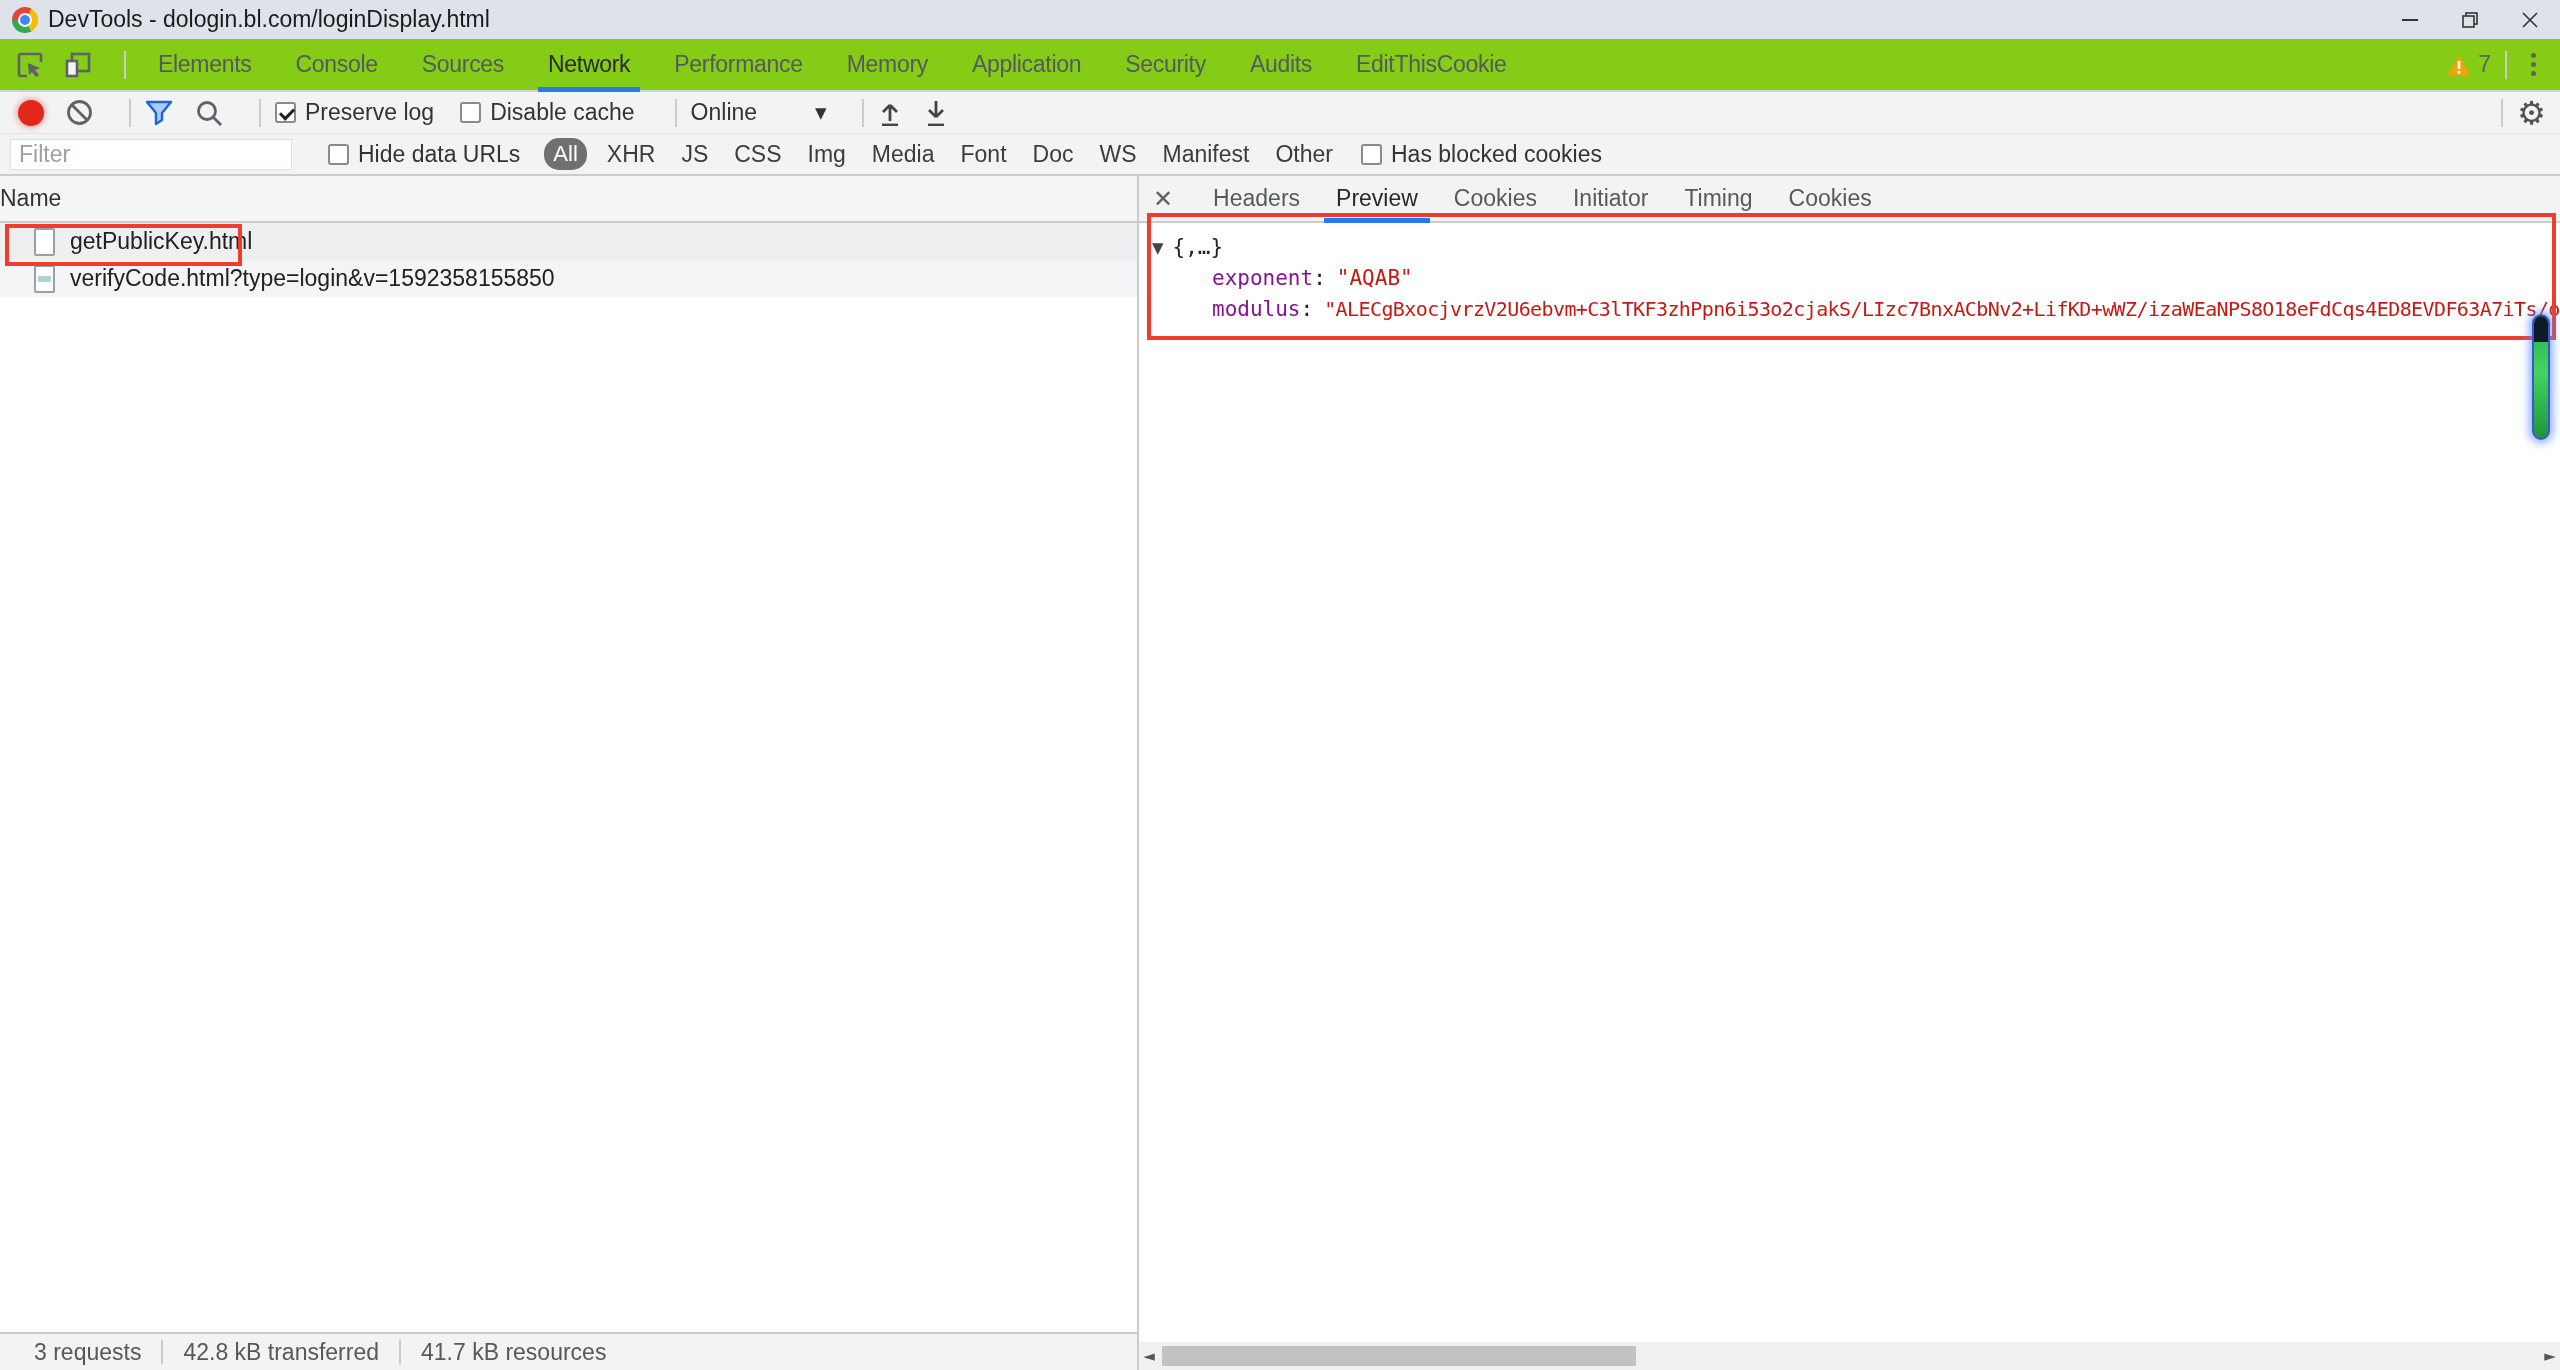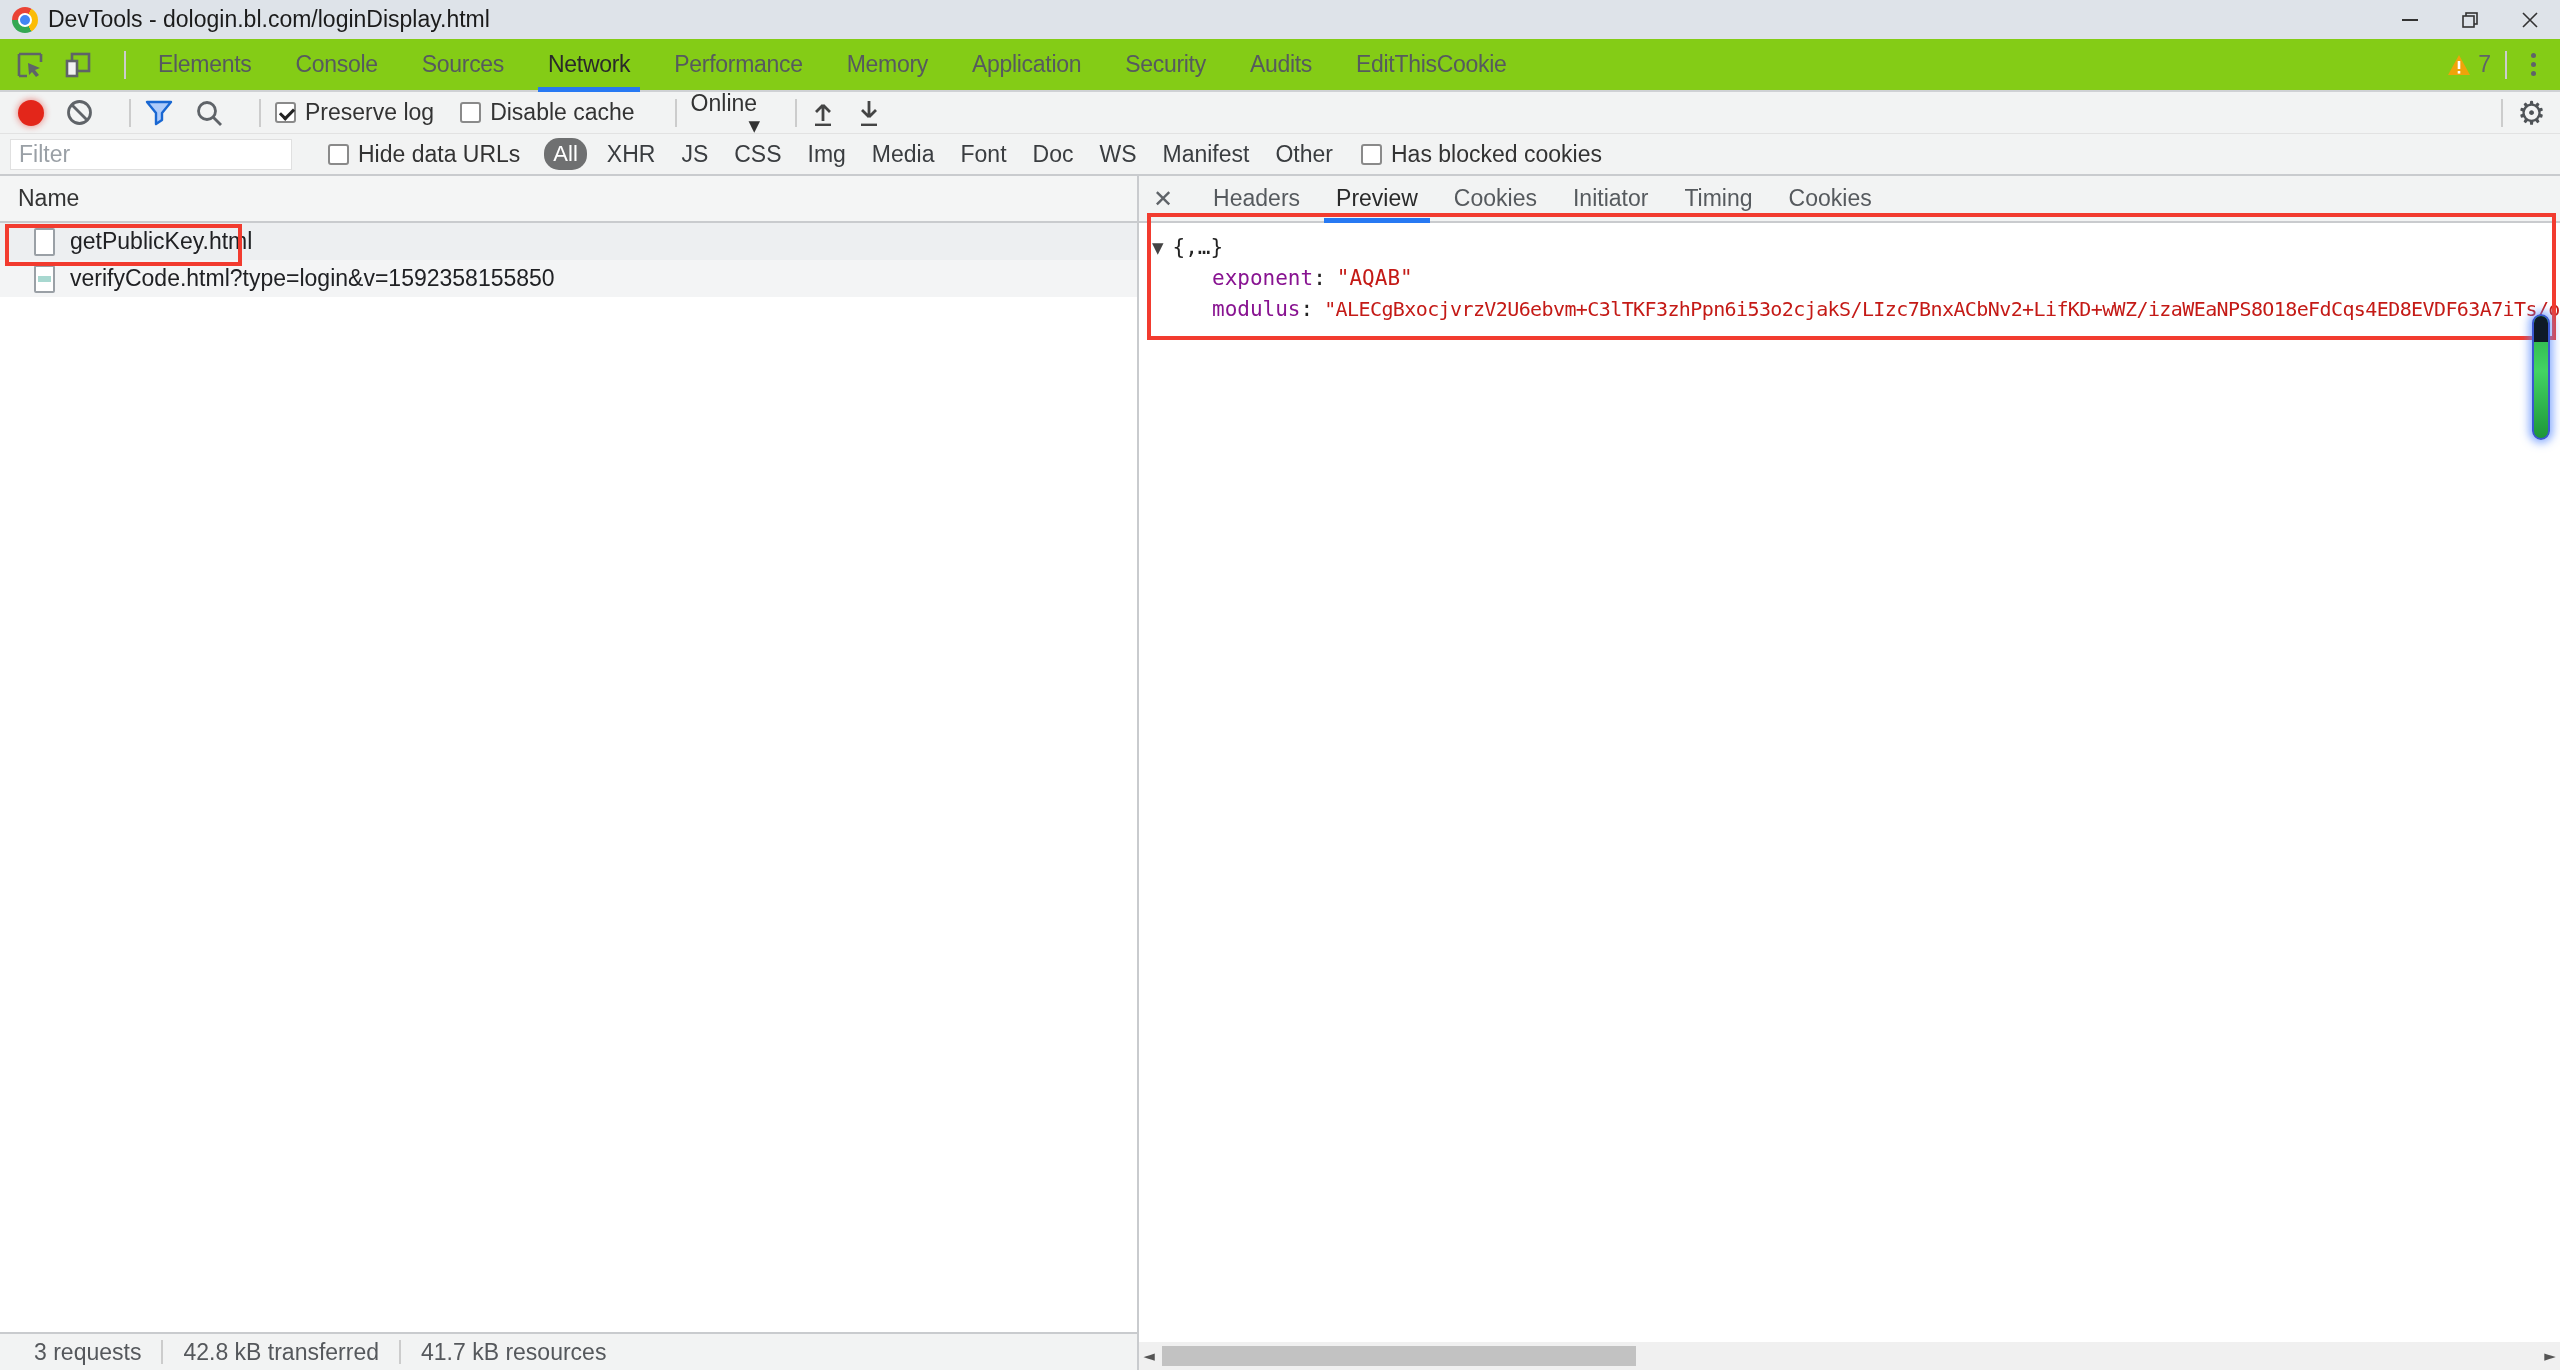--- a/index.html
+++ b/index.html
@@ -37,21 +37,21 @@
 
   
   .toolbar { position:absolute; top:92px; left:0; right:0; height:42px; background:#f2f3f3;
              border-bottom:1px solid #e2e2e2; display:flex; align-items:center; padding-left:18px; }
   .record-dot { width:26px; height:26px; border-radius:50%; background:#e3261a; box-shadow:0 0 6px 1px rgba(227,38,26,.45); margin-right:22px; }
   .icon-btn { display:flex; align-items:center; justify-content:center; margin-right:22px; }
   .cb { width:21px; height:21px; background:#fff; border:2px solid #8a8a8a; border-radius:3px; position:relative; flex:0 0 auto; }
   .cb.checked::after { content:""; position:absolute; left:3px; top:4px; width:11px; height:6px;
                        border-left:3px solid #222; border-bottom:3px solid #222; transform:rotate(-45deg); }
   .tb-label { font-size:23px; color:#333; margin:0 26px 0 9px; }
-  .online { display:flex; margin-right:21px;flex-direction:column; }
+  .online { display:flex; align-items:center; margin-right:21px; }
   .online .sel-label { font-size:23px; color:#333; }
   .caret { font-size:15px; color:#333; margin-left:58px; font-family:"DejaVu Sans",sans-serif; }
   .gear-wrap { margin-left:auto; display:flex; align-items:center; padding-right:14px; }
   .gear { font-family:"DejaVu Sans",sans-serif; font-size:32px; color:#4f5357; line-height:1; }
 
   
   .filterbar { position:absolute; top:134px; left:0; right:0; height:42px; background:#f2f3f3;
                border-bottom:2px solid #c9cbce; display:flex; align-items:center; padding-left:10px; }
   .filter-input { width:282px; height:31px; border:1px solid #e0e0e0; background:#fff; font-size:23px;
                   color:#202124; padding:0 8px; outline:none; margin-right:36px; }
@@ -62,21 +62,21 @@
   .ftype { font-size:23px; color:#3a3d40; }
   .fb-gap { width:28px; }
 
   
   .main { position:absolute; top:176px; left:0; right:0; bottom:0; background:#fff; }
   .vdivider { position:absolute; left:1137px; top:0; bottom:0; width:2px; background:#c9cbce; }
 
   
   .left-panel { position:absolute; left:0; top:0; width:1137px; bottom:0; background:#fff; }
   .name-header { height:47px; background:#f4f5f5; border-bottom:2px solid #c9cbce;
-                 display:flex; align-items:center; padding-left:18px; font-size:23px; color:#333; }
+                 display:flex; align-items:center; font-size:23px; color:#333; }
   .req-row { height:37px; display:flex; align-items:center; padding-left:34px; font-size:23px; color:#202124; }
   .req-row.shade-a { background:#edeff1; }
   .req-row.shade-b { background:#fff; }
   .req-row.shade-c { background:#f3f4f5; }
   .file-icon { width:21px; height:28px; background:#fff; border:2px solid #9aa0a6; border-radius:2px;
                margin-right:15px; flex:0 0 auto; }
   .file-icon.thumb { display:flex; align-items:center; justify-content:center; }
   .file-icon.thumb i { display:block; width:13px; height:6px; background:#a8d8d0; }
   .statusbar { position:absolute; left:0; bottom:0; width:1137px; height:38px; background:#f2f3f3;
                border-top:2px solid #c9cbce; display:flex; align-items:center; padding-left:34px; }

